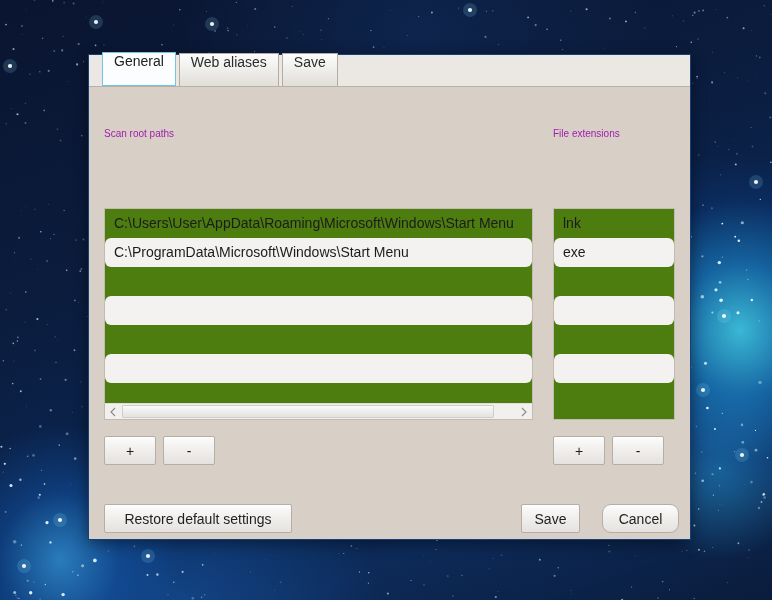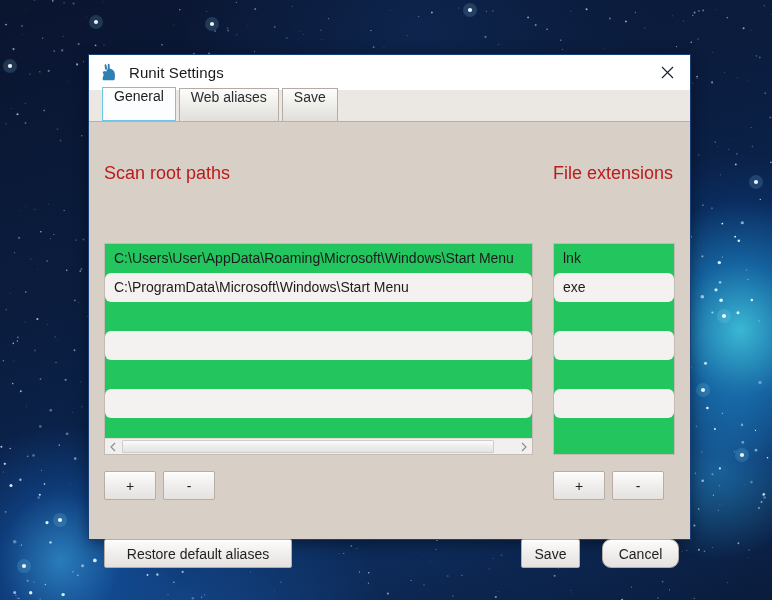--- a/index.html
+++ b/index.html
@@ -106,28 +106,28 @@
 
   
   #body {
     flex: 1 1 auto;
     background: #d8cfc7;
     position: relative;
   }
 
   .section-label {
     position: absolute;
-    font-size: 18px;
-    color: #b91c1c;
+    font-size: 10px;
+    color: #a21caf;
   }
 
   
   .listbox {
     position: absolute;
-    background: #22c55e;
+    background: #4d7c0f;
     border: 1px solid #c3bab2;
     overflow: hidden;
   }
   .listrows { position: absolute; left:0; right:0; top:0; }
   .listrow {
     height: 29px;
     line-height: 29px;
     padding-left: 9px;
     font-size: 14px;
     color: #1c1c1c;
@@ -1113,37 +1113,20 @@
       <circle cx="10" cy="66" r="7" fill="#8fe6ff" opacity="0.16"></circle>
       <circle cx="10" cy="66" r="2.1" fill="#ffffff" opacity="0.92"></circle>
       <circle cx="96" cy="22" r="7" fill="#8fe6ff" opacity="0.16"></circle>
       <circle cx="96" cy="22" r="2.1" fill="#ffffff" opacity="0.92"></circle>
       <circle cx="276" cy="78" r="7" fill="#8fe6ff" opacity="0.16"></circle>
       <circle cx="276" cy="78" r="2.1" fill="#ffffff" opacity="0.92"></circle>
     </svg>
 
   <div id="dialog">
 
-    <div id="titlebar">
-      <span id="app-icon">
-        <svg width="19" height="19" viewBox="0 0 19 19">
-          <g fill="#2f7fb5">
-            <path d="M5.1 1.2c.75-.25 1.35.5 1.5 1.5l.55 3.7-2.0.3-.5-3.8c-.12-1.0.0-1.55.45-1.7z"></path>
-            <path d="M8.5 0.8c.8-.1 1.2.75 1.2 1.75l-.05 3.85-2.0-.05.1-3.9c.0-1.0.1-1.55.75-1.65z"></path>
-            <path d="M9.2 5.6c3.0 0 5.1 2.2 5.6 5.0.35 2.0.1 4.2-.25 5.9-.1.5-.45.8-1.0.8H3.6c-.6 0-.95-.4-.95-.95 0-1.45.35-3.3 1.2-4.9-.6-.35-1.0-.9-1.0-1.6 0-1.0.85-1.8 1.9-1.8.55 0 1.05.22 1.4.58C6.85 6.5 7.9 5.6 9.2 5.6z"></path>
-          </g>
-        </svg>
-      </span>
-      <span id="title-text">Runit Settings</span>
-      <span id="close-btn">
-        <svg width="13" height="13" viewBox="0 0 13 13">
-          <path d="M1 1 L12 12 M12 1 L1 12" stroke="#15202e" stroke-width="1.1" fill="none"></path>
-        </svg>
-      </span>
-    </div>
 
     <div id="tabstrip">
       <div class="tab selected">
           <span>General</span>
         </div>
       <div class="tab">
           <span>Web aliases</span>
         </div>
       <div class="tab">
           <span>Save</span>
@@ -1205,21 +1188,21 @@
       </div>
 
       <div class="btn small" style="left:464px; top:349px;">
           <span>+</span>
         </div>
       <div class="btn small" style="left:523px; top:349px;">
           <span>-</span>
         </div>
 
       <div class="btn" style="left:15px; top:417px; width:188px; height:29px;">
-        <span>Restore default aliases</span>
+        <span>Restore default settings</span>
       </div>
       <div class="btn" style="left:432px; top:417px; width:59px; height:29px;">
         <span>Save</span>
       </div>
       <div class="btn" style="left:513px; top:417px; width:77px; height:29px;border-radius:9px;">
         <span>Cancel</span>
       </div>
 
     </div>
   </div>

